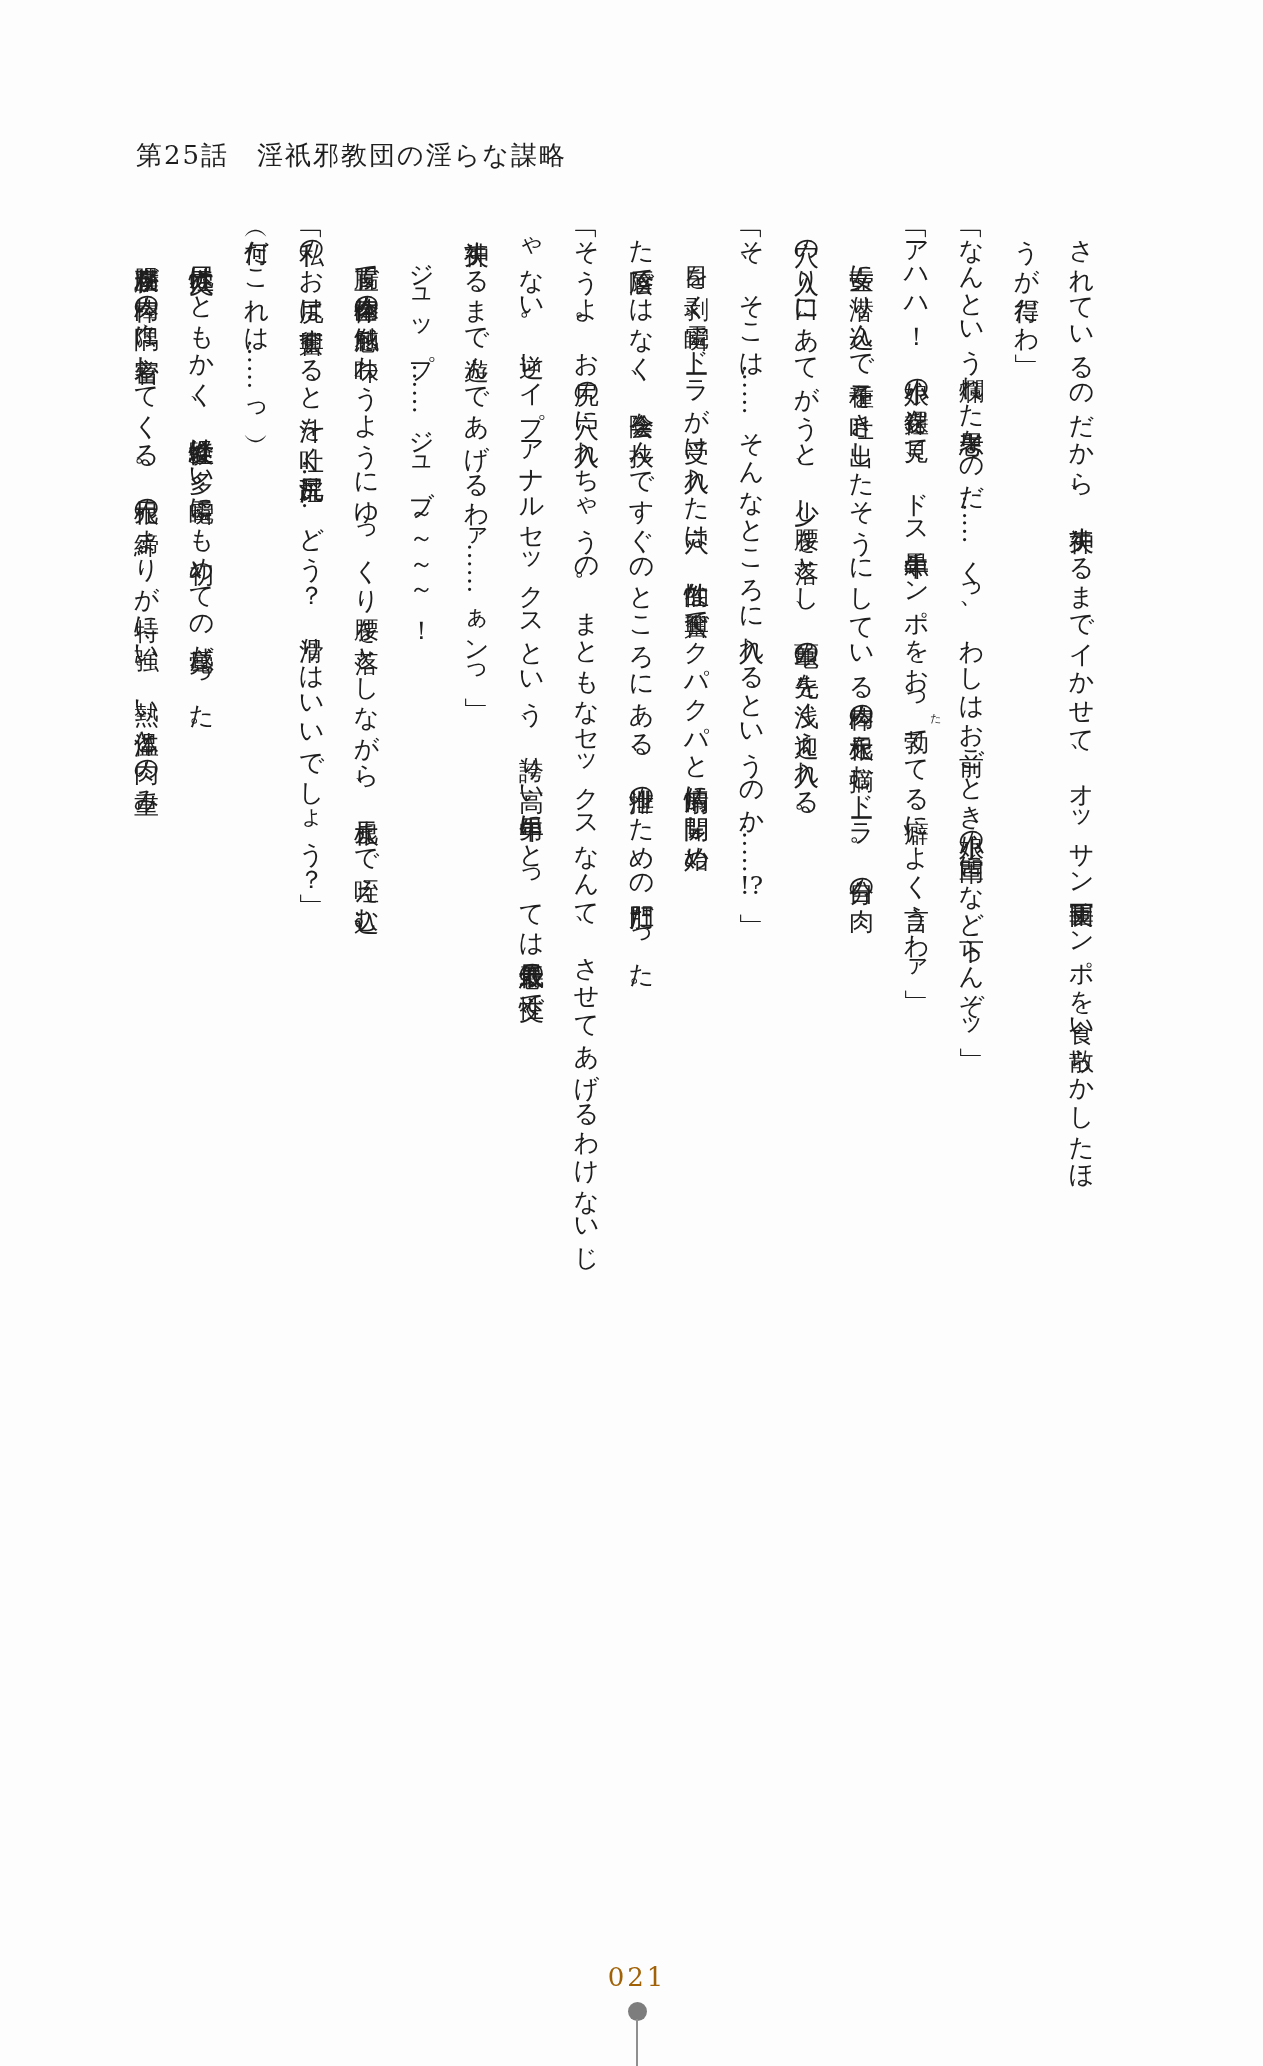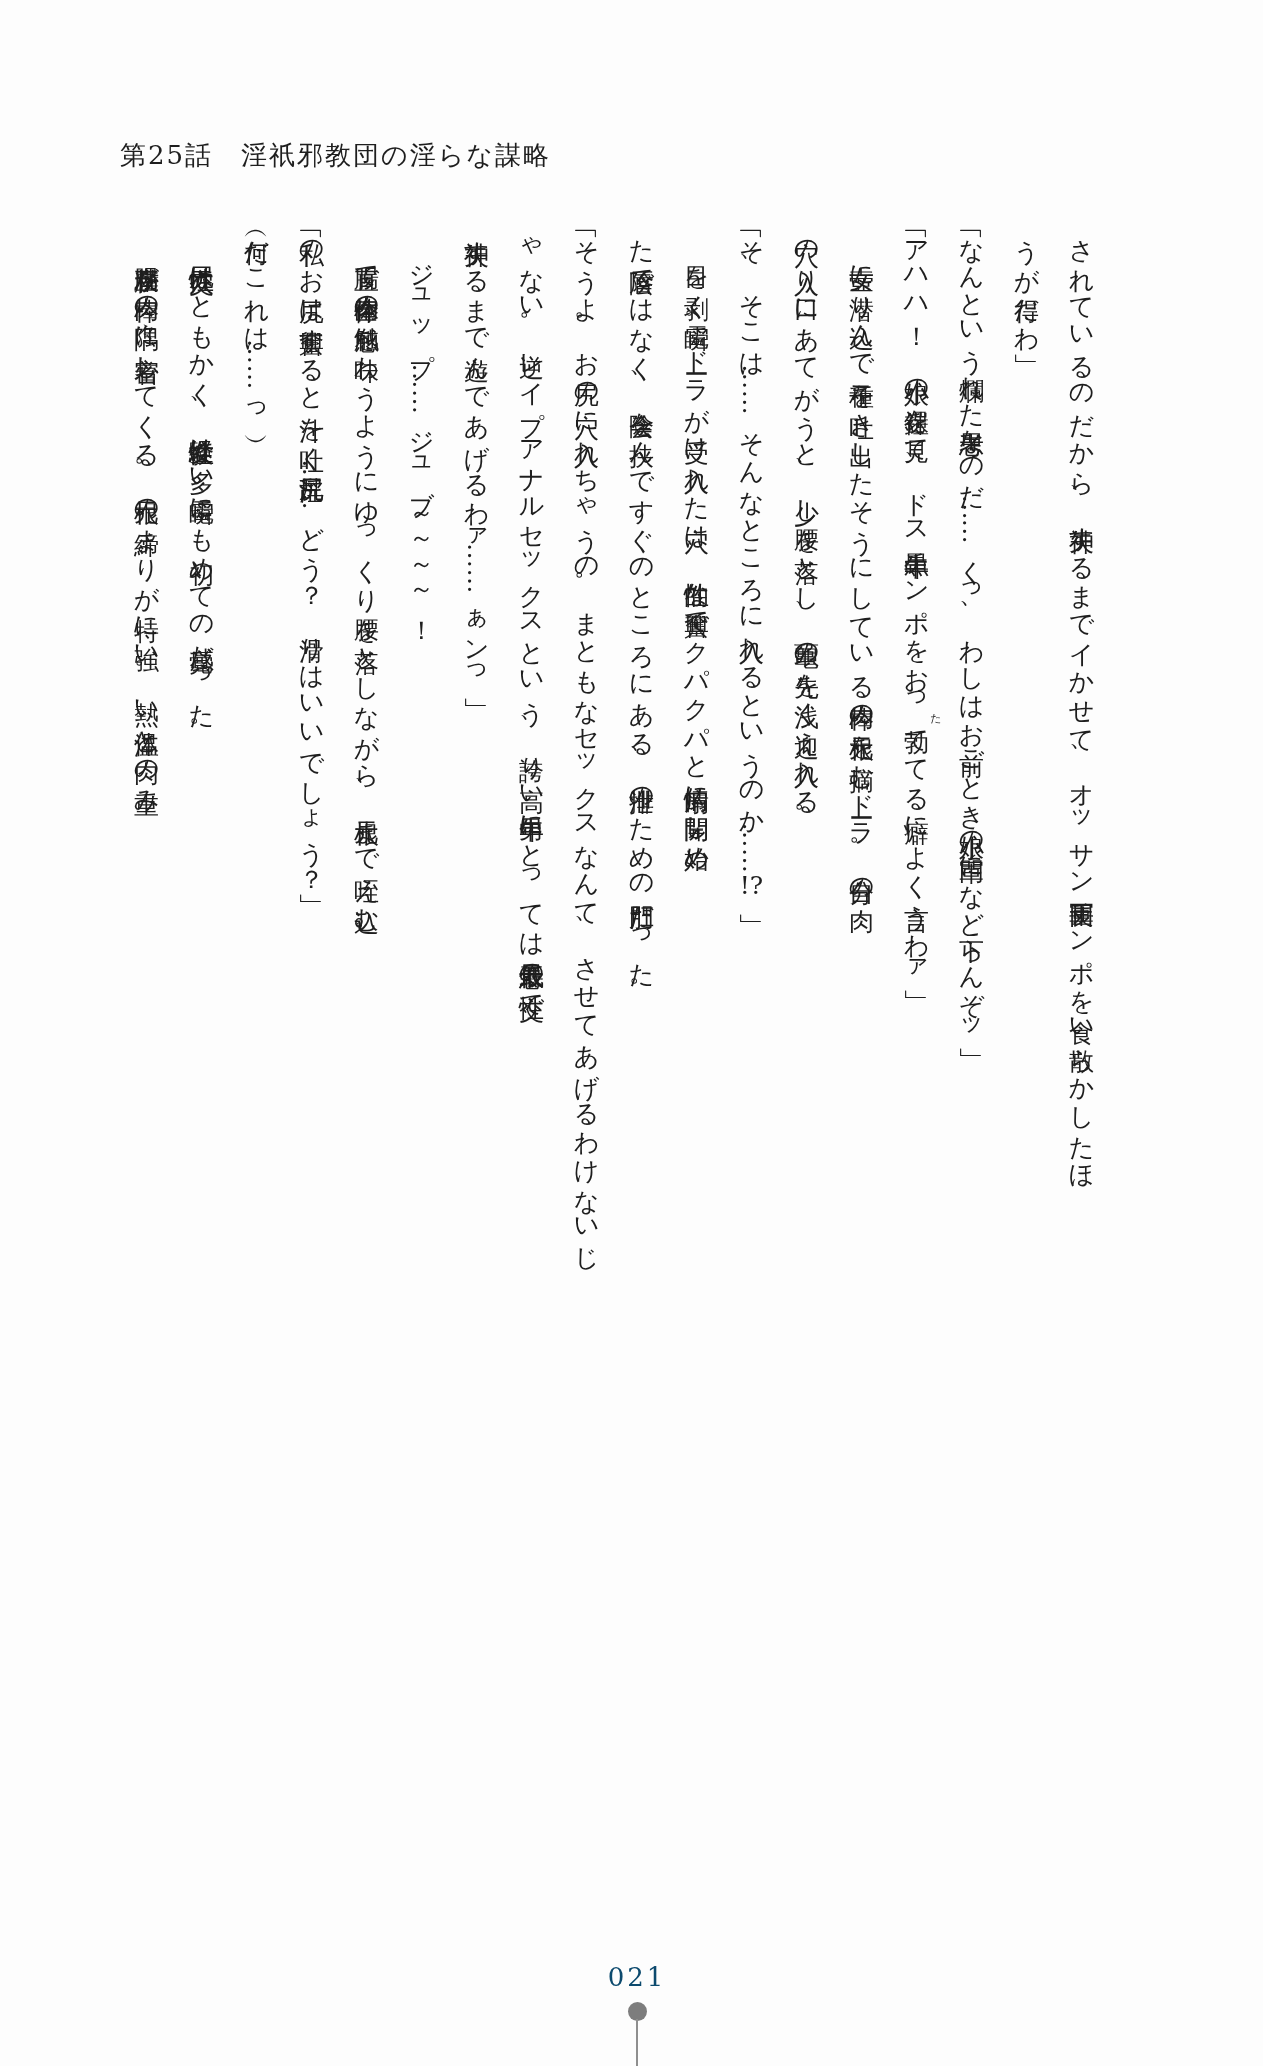--- a/index.html
+++ b/index.html
@@ -10,21 +10,21 @@
     position: relative;
     width: 1263px;
     height: 2066px;
     background: #fdfdfd;
     overflow: hidden;
     font-family: "DejaVu Serif", "Liberation Serif", serif;
     color: #1e1e1e;
   }
   .chapter-heading {
     position: absolute;
-    left: 120px;
+    left: 136px;
     top: 138px;
     font-size: 26px;
     letter-spacing: 2px;
     white-space: pre;
   }
   .text-block {
     position: absolute;
     top: 222px;
     right: 154px;
     height: 1008px;
@@ -44,21 +44,21 @@
   ruby { ruby-position: over; }
   rt { font-size: 11px; letter-spacing: 0; }
   .page-number {
     position: absolute;
     left: 577px;
     top: 1962px;
     width: 120px;
     text-align: center;
     font-size: 26px;
     letter-spacing: 3px;
-    color: #0c4a6e;
+    color: #a16207;
   }
   .page-marker-dot {
     position: absolute;
     left: 628px;
     top: 2002px;
     width: 19px;
     height: 19px;
     border-radius: 50%;
     background: #7d7d7d;
   }

